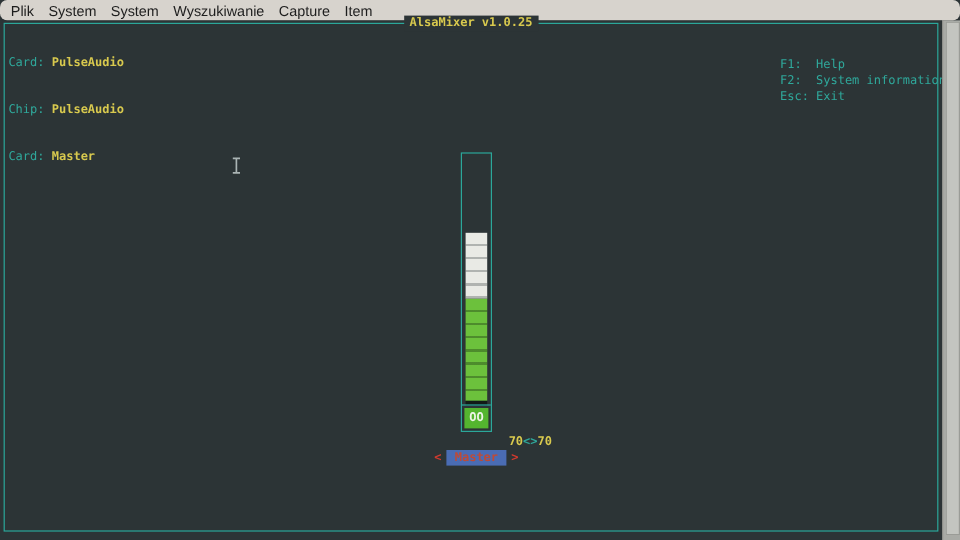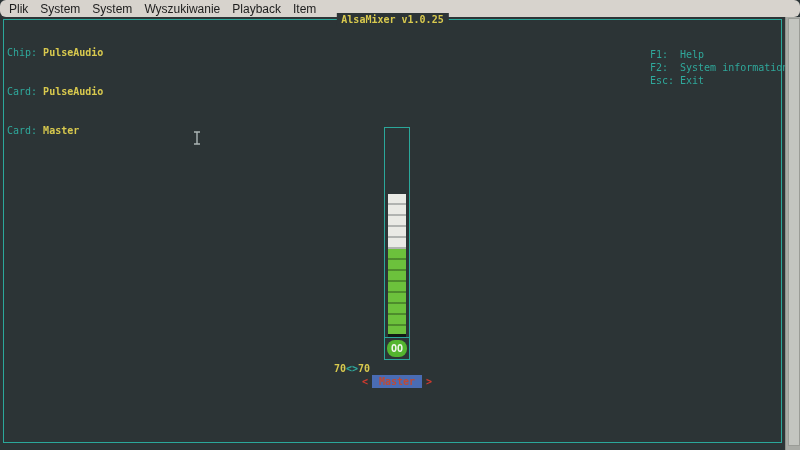--- a/index.html
+++ b/index.html
@@ -57,25 +57,25 @@
     height:85px; background:#6cc13c;
     background-image:repeating-linear-gradient(to bottom, transparent 0px, transparent 9px, rgba(20,40,15,.35) 9px, rgba(20,40,15,.35) 11px);
   }
   .seg-dark{ height:4px; background:#121a17; }
   .vdivider{
     position:absolute; left:0; right:0; bottom:21px; height:1px; background:#2ba79a;
   }
   .mutebox{
     position:absolute; left:2px; bottom:2px; width:20px; height:17px;
     background:#54b52f; color:#eef5e8; font-weight:bold; font-size:10px;
-    display:flex; align-items:center; justify-content:center; letter-spacing:0px;border-radius:8px;
+    display:flex; align-items:center; justify-content:center; letter-spacing:0px;
   }
 
   .volnums{
-    position:absolute; left:334px; top:345px; width:126px; text-align:left;
+    position:absolute; left:334px; top:345px; width:126px; text-align:right;
     font-weight:bold; white-space:pre;
   }
   .volnums .num{ color:#d8c94e; }
   .volnums .link{ color:#2fa89b; }
 
   .ctlrow{
     position:absolute; left:334px; top:357px; width:126px; height:14px;
     display:flex; align-items:center; justify-content:center; gap:4px;
   }
   .arrow{ color:#d23a2e; font-weight:bold; }
@@ -97,33 +97,33 @@
   .cursor{ position:absolute; left:192px; top:113px; }
 </style>
 </head>
 <body>
 
 <div class="menubar">
   <span class="mitem">Plik</span>
   <span class="mitem">System</span>
   <span class="mitem">System</span>
   <span class="mitem">Wyszukiwanie</span>
-  <span class="mitem">Playback</span>
+  <span class="mitem">Capture</span>
   <span class="mitem">Item</span>
 </div>
 
 <div class="term">
 
   <div class="frame">
     <span class="term-title">AlsaMixer v1.0.25</span>
   </div>
 
   <div class="info">
+    <div class="row"><span class="lbl">Card:</span><span class="val sp">PulseAudio</span></div>
     <div class="row"><span class="lbl">Chip:</span><span class="val sp">PulseAudio</span></div>
-    <div class="row"><span class="lbl">Card:</span><span class="val sp">PulseAudio</span></div>
     <div class="row"><span class="lbl">Card:</span><span class="val sp">Master</span></div>
   </div>
 
   <div class="help">
     <div class="row"><span class="hkey">F1:</span><span class="hlabel">Help</span></div>
     <div class="row"><span class="hkey">F2:</span><span class="hlabel">System information</span></div>
     <div class="row"><span class="hkey">Esc:</span><span class="hlabel">Exit</span></div>
   </div>
 
   <div class="vbar">

